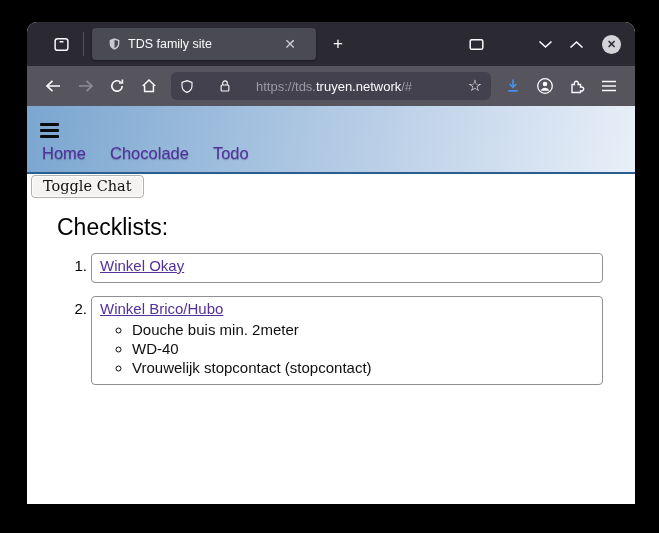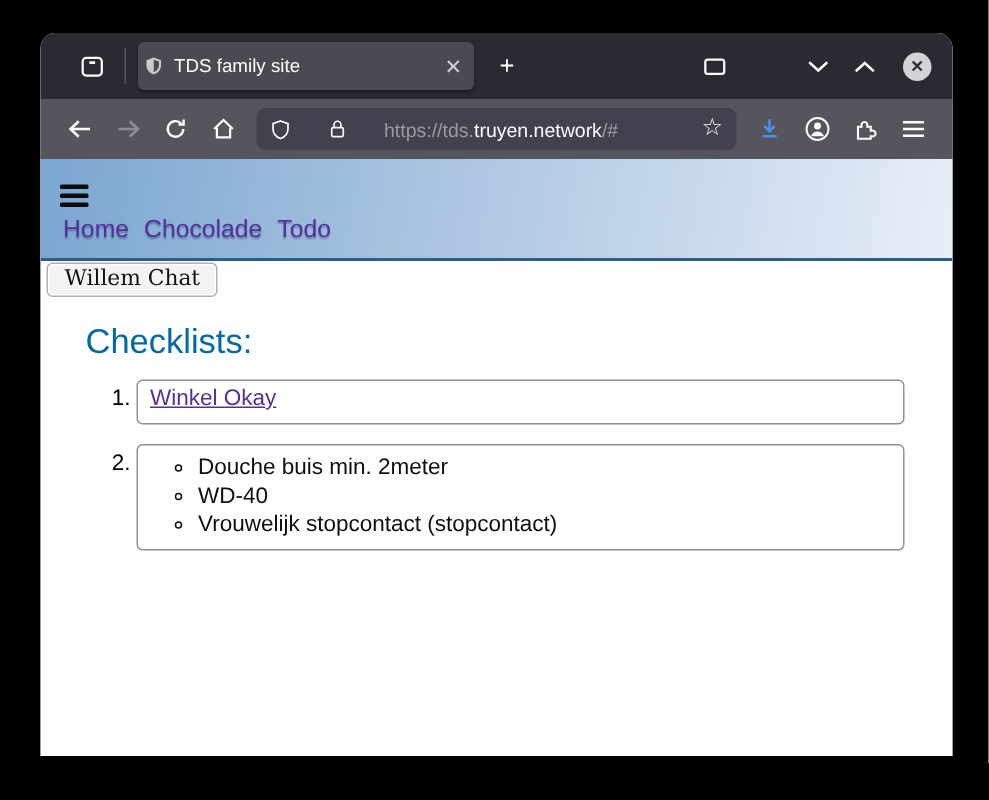--- a/index.html
+++ b/index.html
@@ -19,21 +19,21 @@
   
   .titlebar {
     height:44px; background:#2b2a33; display:flex; align-items:center;
     flex-shrink:0; padding-left:20px;
   }
   .icon-btn { display:flex; align-items:center; justify-content:center; color:#fbfbfe; }
   .ffview { width:28px; height:28px; border-radius:4px; }
   .tab-sep { width:1px; height:24px; background:#55545f; margin:0 8px; }
   .tab {
     width:224px; height:32px; background:#4a4a52; border-radius:4px;
-    display:flex; align-items:center; padding:0 4px; gap:7px;
+    display:flex; align-items:center; padding:0 16px; gap:7px;
     box-shadow:0 1px 2px rgba(0,0,0,.4);
   }
   .tab-title { color:#fbfbfe; font-size:12.5px; flex:1; white-space:nowrap; overflow:hidden; }
   .tab-close { color:#cfcfd8; font-size:14px; line-height:1; padding:2px 4px; border-radius:3px; }
   .newtab { width:28px; height:28px; margin-left:8px; font-size:17px; color:#fbfbfe; border-radius:4px; }
   .tb-right { margin-left:auto; display:flex; align-items:center; margin-right:14px; }
   .winrect { margin-right:46px; }
   .chev { margin-left:0; padding:0 8px; }
   .close-circle {
     width:19px; height:19px; border-radius:50%; background:#d4d4d8; color:#2f2e37;
@@ -65,35 +65,35 @@
     position:relative; height:68px;
     background:linear-gradient(100deg, var(--hdr-start,#7aa6d0) 0%, #b7cde6 55%, var(--hdr-end,#e8eff8) 100%);
     border-bottom:2px solid var(--hdr-border,#2c5d8f);
   }
   .burger { position:absolute; left:13px; top:17px; width:19px; }
   .burger span { display:block; height:3px; background:#0c0c0c; margin-bottom:3px; border-radius:1px; }
   .site-title {
     position:absolute; right:13px; top:1px;
     font-family:"DejaVu Serif", serif; font-size:27px; color:#0a0a0a;
   }
-  .site-nav { position:absolute; left:10px; bottom:7px; display:flex; }
+  .site-nav { position:absolute; left:10px; bottom:7px; display:flex; gap:14px; }
   .navlink {
     font-size:16.5px; color:var(--link,#54309c); text-decoration:none;
     text-shadow:0 1px 1px rgba(10,20,60,.35); padding:2px 5px;
   }
   .navlink.active { background:rgba(52,64,92,.42); }
 
   .toggle-chat {
     display:inline-block; margin:1px 0 0 4px;
     font-family:"DejaVu Serif", serif; font-size:14.5px; color:#101010;
     background:#f4f3f2; border:1px solid #b3b1af; border-radius:4px;
     padding:2px 11px 3px; box-shadow:0 0 0 1px #fdfdfd inset;
   }
 
-  .page-heading { margin:16px 0 12px 30px; font-size:23px; font-weight:400; color:#0369a1; }
+  .page-heading { margin:16px 0 12px 30px; font-size:23px; font-weight:400; color:#000000; }
 
   .checklist-row { display:flex; margin:0 0 13px 40px; }
   .cl-marker { width:20px; text-align:right; margin-right:4px; padding-top:4px; font-size:15px; color:#000; }
   .cl-box {
     width:512px; border:1px solid #909090; border-radius:4px;
     padding:3px 8px 7px; background:#fff;
   }
   .cl-title { font-size:15px; color:var(--link,#54309c); text-decoration:underline; }
   .cl-items { margin:2px 0 0; padding-left:32px; list-style-type:circle; }
   .cl-items li { font-size:15px; line-height:19px; color:#0f0f0f; }
@@ -226,32 +226,32 @@
           <span></span>
           <span></span>
       </div>
       <nav class="site-nav">
           <a href="#" class="navlink">Home</a>
           <a href="#" class="navlink">Chocolade</a>
           <a href="#" class="navlink">Todo</a>
         </nav>
     </div>
 
-    <button class="toggle-chat">Willem Chat</button>
+    <button class="toggle-chat">Toggle Chat</button>
 
     <h2 class="page-heading">Checklists:</h2>
 
     <div id="checklists">
         <div class="checklist-row">
           <div class="cl-marker">1.</div>
           <div class="cl-box"><a href="#" class="cl-title">Winkel Okay</a></div>
         </div>
         <div class="checklist-row">
           <div class="cl-marker">2.</div>
-          <div class="cl-box"><ul class="cl-items">
+          <div class="cl-box"><a href="#" class="cl-title">Winkel Brico/Hubo</a><ul class="cl-items">
               <li class="">Douche buis min. 2meter</li>
               <li class="">WD-40</li>
               <li class="">Vrouwelijk stopcontact (stopcontact)</li>
             </ul></div>
         </div>
       </div>
   </div>
 </div>
 
 </body></html>

